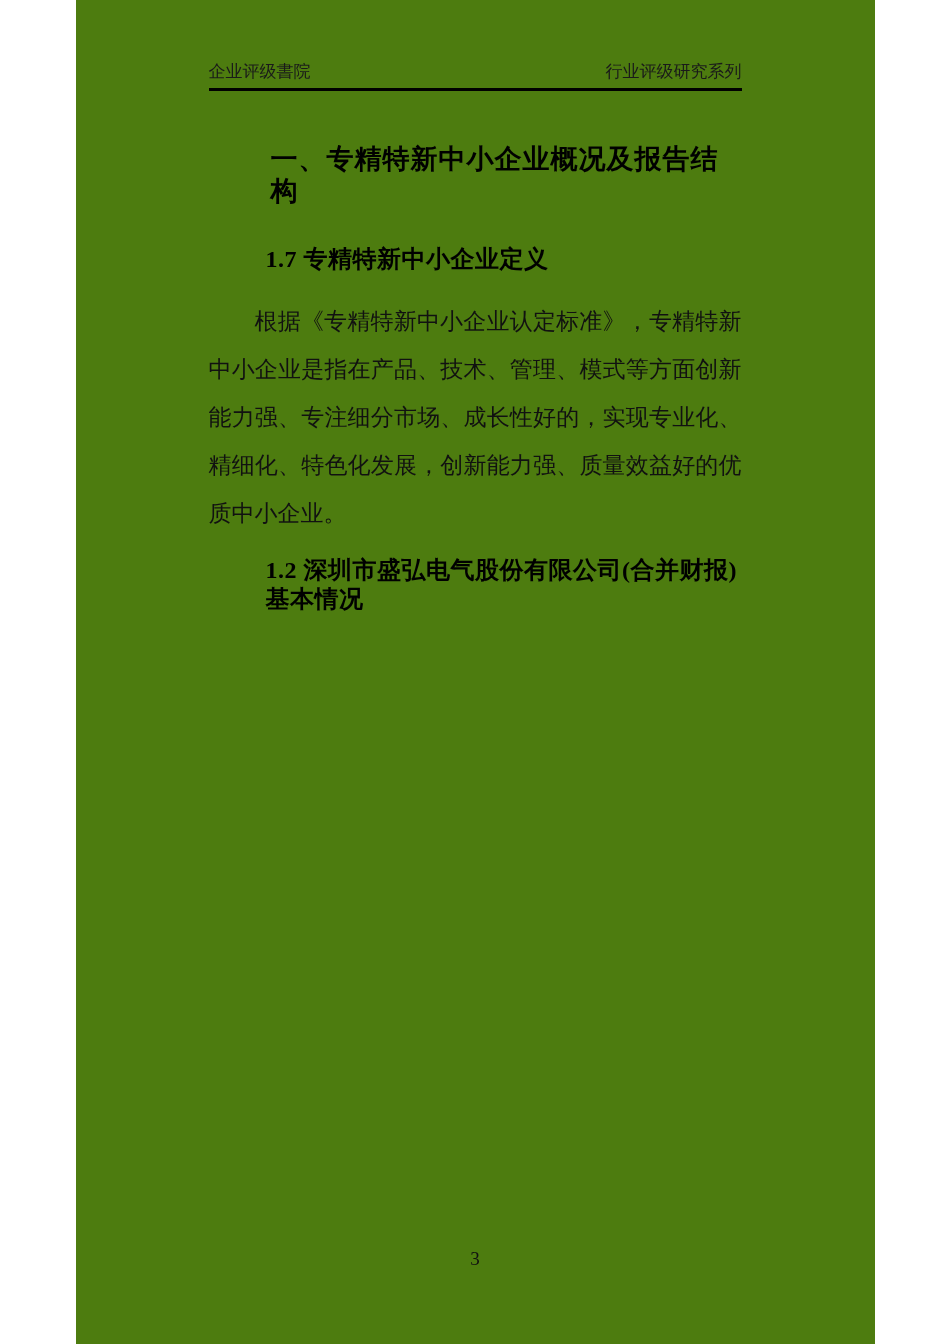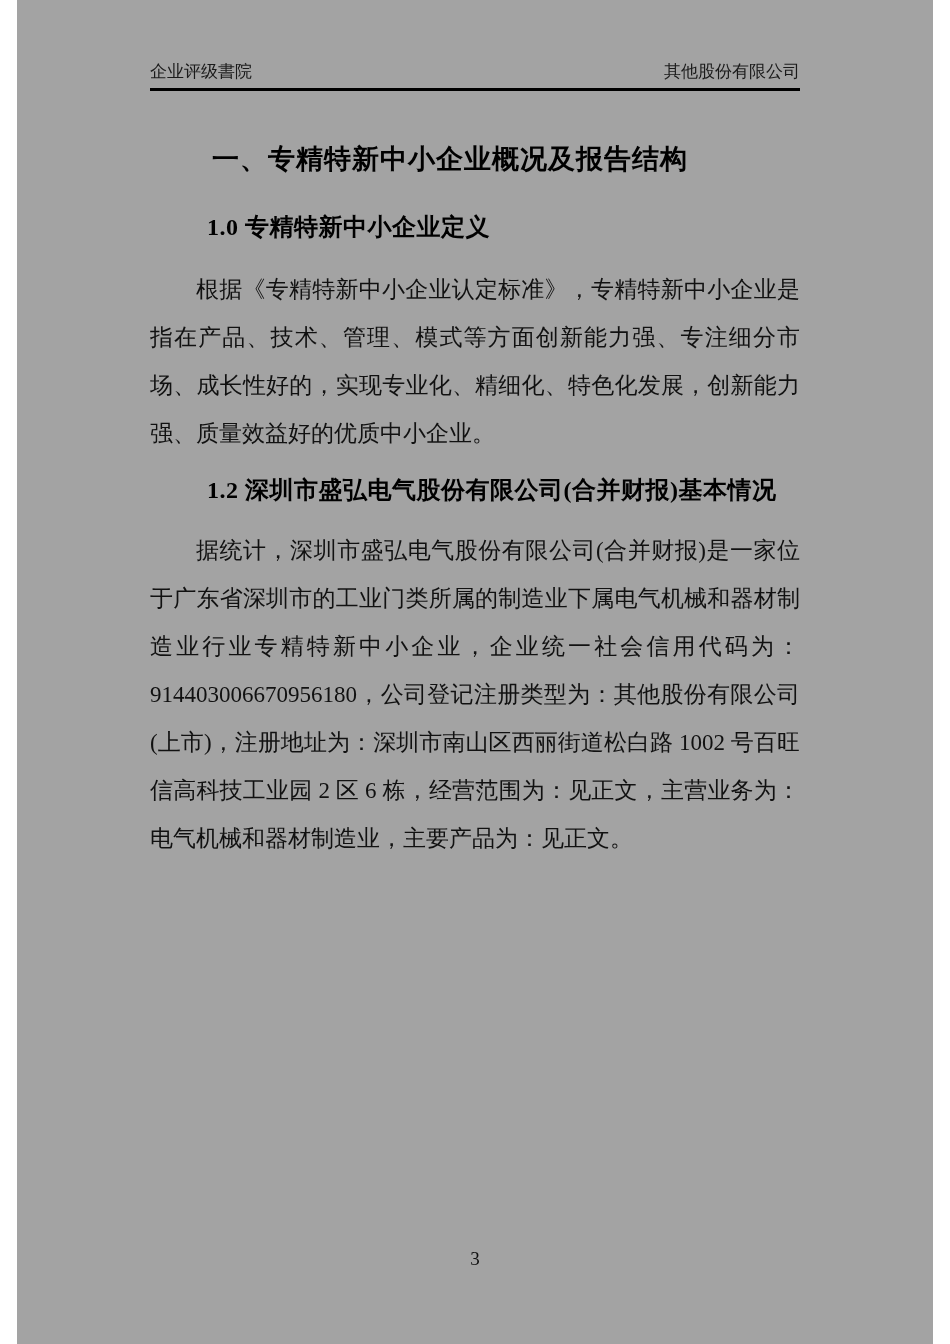--- a/index.html
+++ b/index.html
@@ -2,26 +2,26 @@
 <html><head>
 <meta charset="utf-8">
 <style>
   html, body {
     margin: 0;
     padding: 0;
     background: #ffffff;
   }
   .page {
     position: relative;
-    width: 916px;
+    width: 799px;
     height: 1344px;
     margin: 0 auto;
     box-sizing: border-box;
     padding: 0 133px;
-    background: #a3a3a3;
+    background: #4d7c0f;
     color: #1a1a1a;
     font-family: "Liberation Serif", "DejaVu Serif", serif;
     overflow: hidden;
   }
   .running-header {
     display: flex;
     justify-content: space-between;
     align-items: flex-end;
     padding-top: 62px;
     padding-bottom: 6px;
@@ -75,31 +75,30 @@
     font-family: "Liberation Serif", "DejaVu Serif", serif;
   }
 </style>
 </head>
 <body>
 
 <div class="page">
 
   <div class="running-header">
     <span>企业评级書院</span>
-    <span>其他股份有限公司</span>
+    <span>行业评级研究系列</span>
   </div>
 
   <h1 class="chapter-title">一、专精特新中小企业概况及报告结构</h1>
 
   <section class="sec-1">
-    <h2 class="section-heading">1.0 专精特新中小企业定义</h2>
+    <h2 class="section-heading">1.7 专精特新中小企业定义</h2>
     <p class="body-paragraph">根据《专精特新中小企业认定标准》，专精特新中小企业是指在产品、技术、管理、模式等方面创新能力强、专注细分市场、成长性好的，实现专业化、精细化、特色化发展，创新能力强、质量效益好的优质中小企业。</p>
   </section>
 
   <section class="sec-2">
     <h2 class="section-heading">1.2 深圳市盛弘电气股份有限公司(合并财报)基本情况</h2>
-    <p class="body-paragraph">据统计，深圳市盛弘电气股份有限公司(合并财报)是一家位于广东省深圳市的工业门类所属的制造业下属电气机械和器材制造业行业专精特新中小企业，企业统一社会信用代码为：914403006670956180，公司登记注册类型为：其他股份有限公司(上市)，注册地址为：深圳市南山区西丽街道松白路 1002 号百旺信高科技工业园 2 区 6 栋，经营范围为：见正文，主营业务为：电气机械和器材制造业，主要产品为：见正文。</p>
   </section>
 
 
   <div class="page-number">3</div>
 
 </div>
 
 </body></html>

